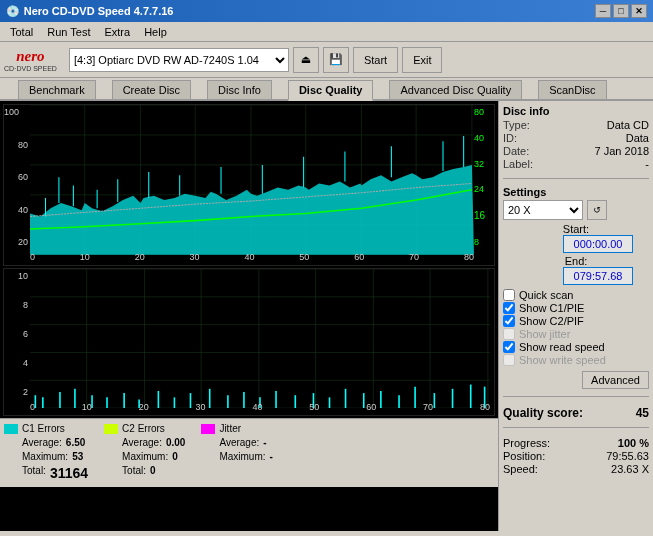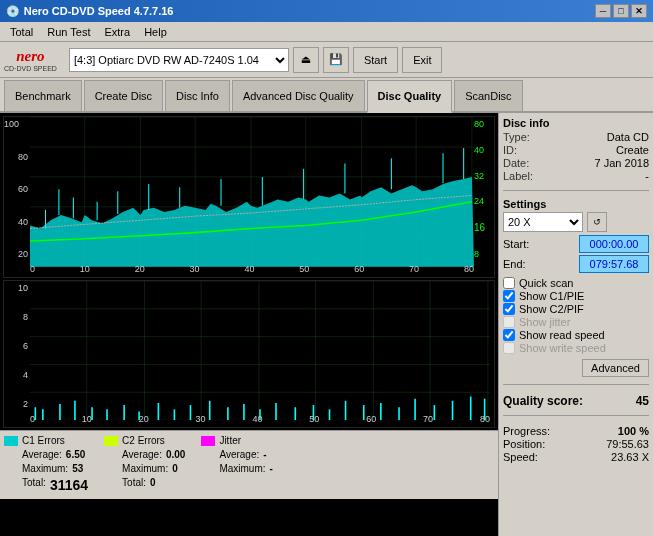--- a/index.html
+++ b/index.html
@@ -19,43 +19,43 @@
     .toolbar { background: #d4d0c8; border-bottom: 1px solid #999; height: 36px; display: flex; align-items: center; padding: 2px 4px; gap: 4px; }
     .logo-area { display: flex; flex-direction: column; align-items: center; margin-right: 8px; }
     .logo-nero { font-size: 14px; font-weight: bold; color: #cc0000; font-style: italic; }
     .logo-sub { font-size: 7px; color: #333; }
     .drive-select { height: 24px; width: 220px; font-size: 11px; border: 1px solid #999; background: white; }
     .toolbar-btn { height: 26px; min-width: 26px; background: #d4d0c8; border: 1px solid #999; cursor: pointer; display: flex; align-items: center; justify-content: center; font-size: 11px; }
     .toolbar-btn-wide { padding: 0 10px; }
 
     
     .tab-bar { background: #d4d0c8; display: flex; align-items: flex-end; padding: 2px 4px 0; border-bottom: 2px solid #999; }
-    .tab { padding: 9px 10px; border: 1px solid #999; border-bottom: none; background: #c0bdb5; cursor: pointer; font-size: 11px; margin-right: 2px; }
+    .tab { padding: 3px 10px; border: 1px solid #999; border-bottom: none; background: #c0bdb5; cursor: pointer; font-size: 11px; margin-right: 2px; margin-left: 14px; }
     .tab.active { background: #d4d0c8; border-bottom: 2px solid #d4d0c8; margin-bottom: -2px; font-weight: bold; }
 
     
     .main-content { display: flex; height: calc(536px - 22px - 20px - 36px - 28px); }
 
     
     .right-panel { width: 155px; background: #d4d0c8; border-left: 1px solid #999; padding: 4px; display: flex; flex-direction: column; gap: 4px; overflow: hidden; }
 
     .section-label { font-weight: bold; font-size: 11px; margin-bottom: 2px; }
 
     .info-row { display: flex; justify-content: space-between; font-size: 11px; margin-bottom: 1px; }
     .info-label { color: #333; }
     .info-value { color: #000; font-weight: normal; }
 
     .divider { border-top: 1px solid #999; margin: 3px 0; }
 
     .speed-select-row { display: flex; align-items: center; gap: 4px; margin-bottom: 3px; }
     .speed-select { height: 20px; width: 80px; font-size: 11px; border: 1px solid #999; background: white; }
     .refresh-btn { width: 20px; height: 20px; background: #d4d0c8; border: 1px solid #999; cursor: pointer; font-size: 9px; display: flex; align-items: center; justify-content: center; }
 
-    .time-row { display: flex; justify-content: space-between; align-items: center; margin-bottom: 2px; }
-    .time-input { width: 70px; height: 18px; border: 1px solid #0078d4; font-size: 11px; text-align: center; background: #7dd3fc; color: #0000cc; margin-left: 44px; }
+    .time-row { display: flex; justify-content: space-between; align-items: center; margin-bottom: 2px; flex-direction: column; }
+    .time-input { width: 70px; height: 18px; border: 1px solid #0078d4; font-size: 11px; text-align: center; background: #e5e5e5; color: #0000cc; margin-left: 44px; }
 
     .checkbox-row { display: flex; align-items: center; gap: 4px; margin-bottom: 1px; font-size: 11px; }
     input[type=checkbox] { width: 12px; height: 12px; }
 
     .advanced-btn { background: #d4d0c8; border: 1px solid #999; padding: 2px 8px; font-size: 11px; cursor: pointer; align-self: flex-end; }
 
     .quality-row { display: flex; justify-content: space-between; font-size: 12px; font-weight: bold; margin-top: 2px; }
 
     .progress-section { margin-top: 2px; }
 
@@ -99,22 +99,22 @@
   <button class="toolbar-btn" title="Eject">⏏</button>
   <button class="toolbar-btn" title="Save">💾</button>
   <button class="toolbar-btn toolbar-btn-wide">Start</button>
   <button class="toolbar-btn toolbar-btn-wide">Exit</button>
 </div>
 
 <div class="tab-bar">
   <div class="tab">Benchmark</div>
   <div class="tab">Create Disc</div>
   <div class="tab">Disc Info</div>
+  <div class="tab active">Disc Quality</div>
   <div class="tab">Advanced Disc Quality</div>
-  <div class="tab active">Disc Quality</div>
   <div class="tab">ScanDisc</div>
 </div>
 
 <div class="main-content">
 
   <div style="flex:1; display:flex; flex-direction:column; background:#000; overflow:hidden;">
 
     <div style="flex: 0 0 162px; position:relative; background:#000; margin: 3px 3px 1px 3px; border:1px solid #222;">
 
       <div style="position:absolute; left:0; top:0; bottom:16px; width:26px; display:flex; flex-direction:column; justify-content:space-between; padding:2px 0; z-index:2;">
@@ -322,21 +322,21 @@
   <div class="right-panel">
 
     <div>
       <div class="section-label">Disc info</div>
       <div class="info-row">
         <span class="info-label">Type:</span>
         <span class="info-value">Data CD</span>
       </div>
       <div class="info-row">
         <span class="info-label">ID:</span>
-        <span class="info-value">Create</span>
+        <span class="info-value">Data</span>
       </div>
       <div class="info-row">
         <span class="info-label">Date:</span>
         <span class="info-value">7 Jan 2018</span>
       </div>
       <div class="info-row">
         <span class="info-label">Label:</span>
         <span class="info-value">-</span>
       </div>
     </div>

